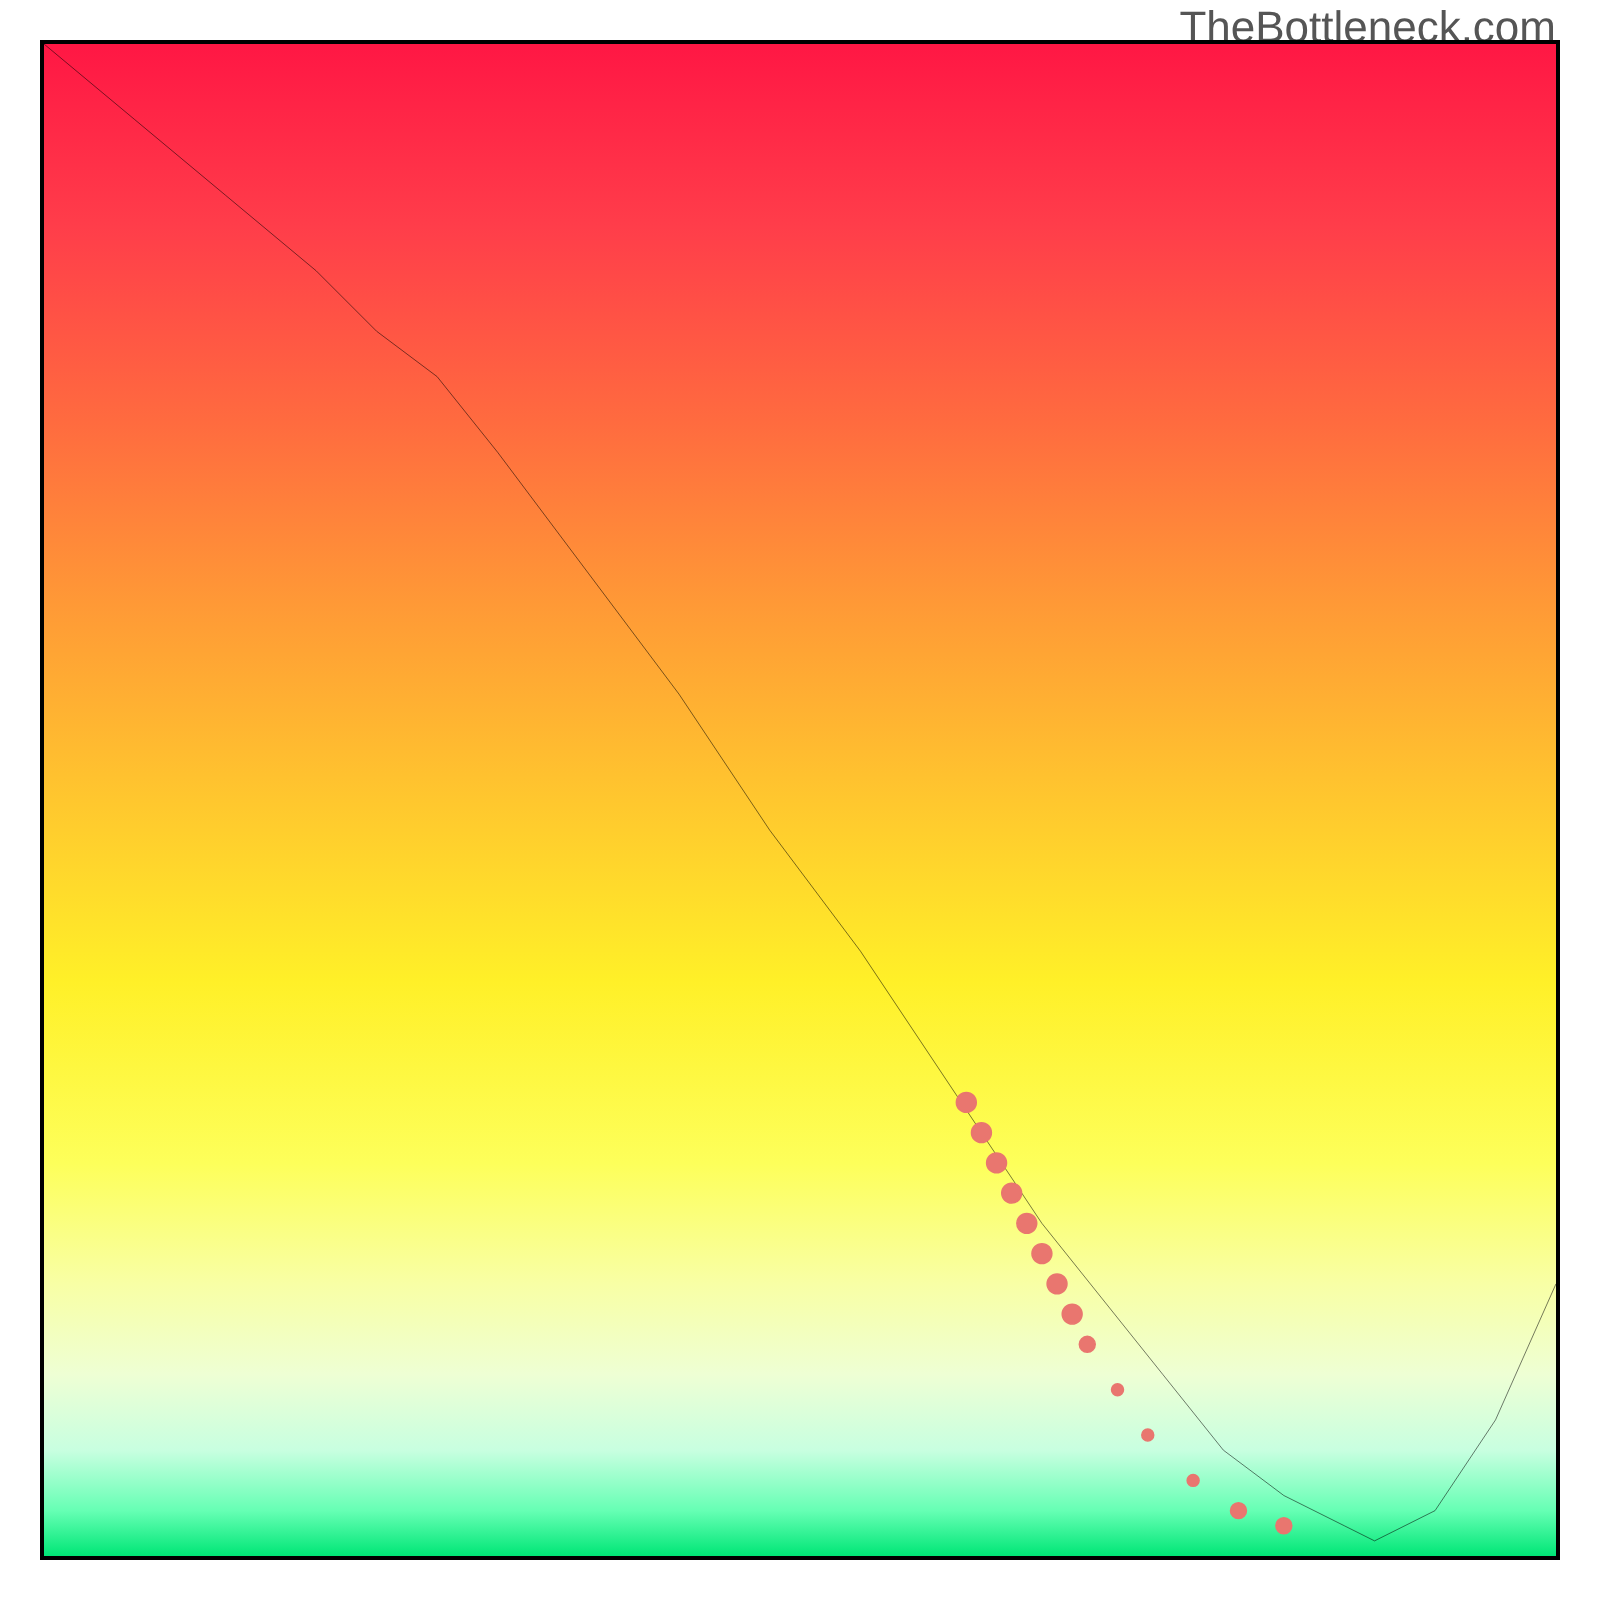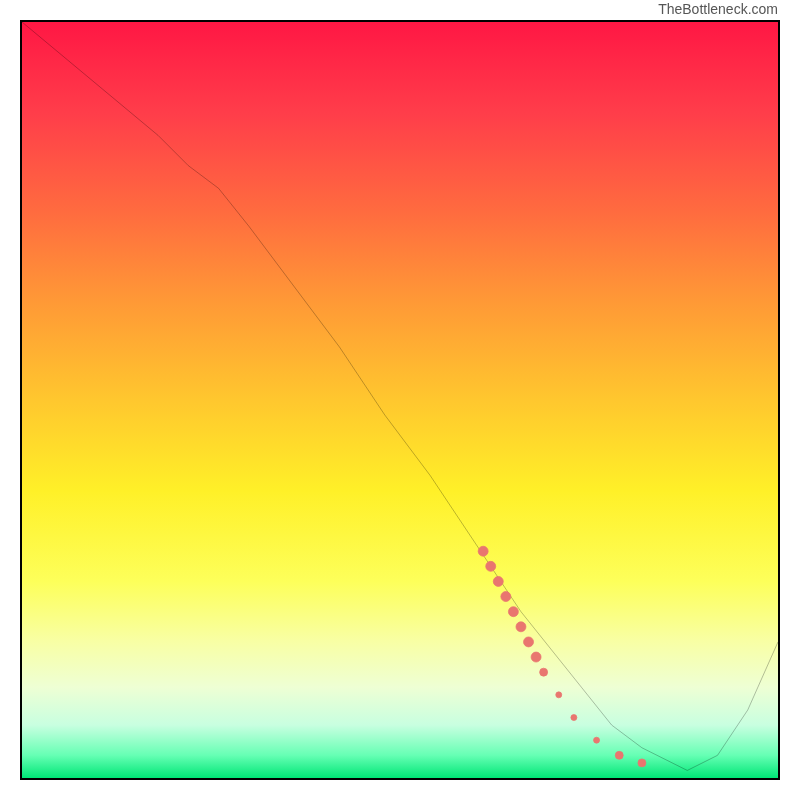--- a/index.html
+++ b/index.html
@@ -52,21 +52,21 @@
     position: absolute;
     left: 0;
     top: 0;
     width: 100%;
     height: 100%;
   }
   .watermark {
     position: absolute;
     top: 1px;
     right: 22px;
-    font-size: 14px;
+    font-size: 22px;
     font-weight: 500;
     color: #555555;
     letter-spacing: 0;
     user-select: none;
   }
 </style>
 </head>
 <body>
 
 <div class="chart-container">

